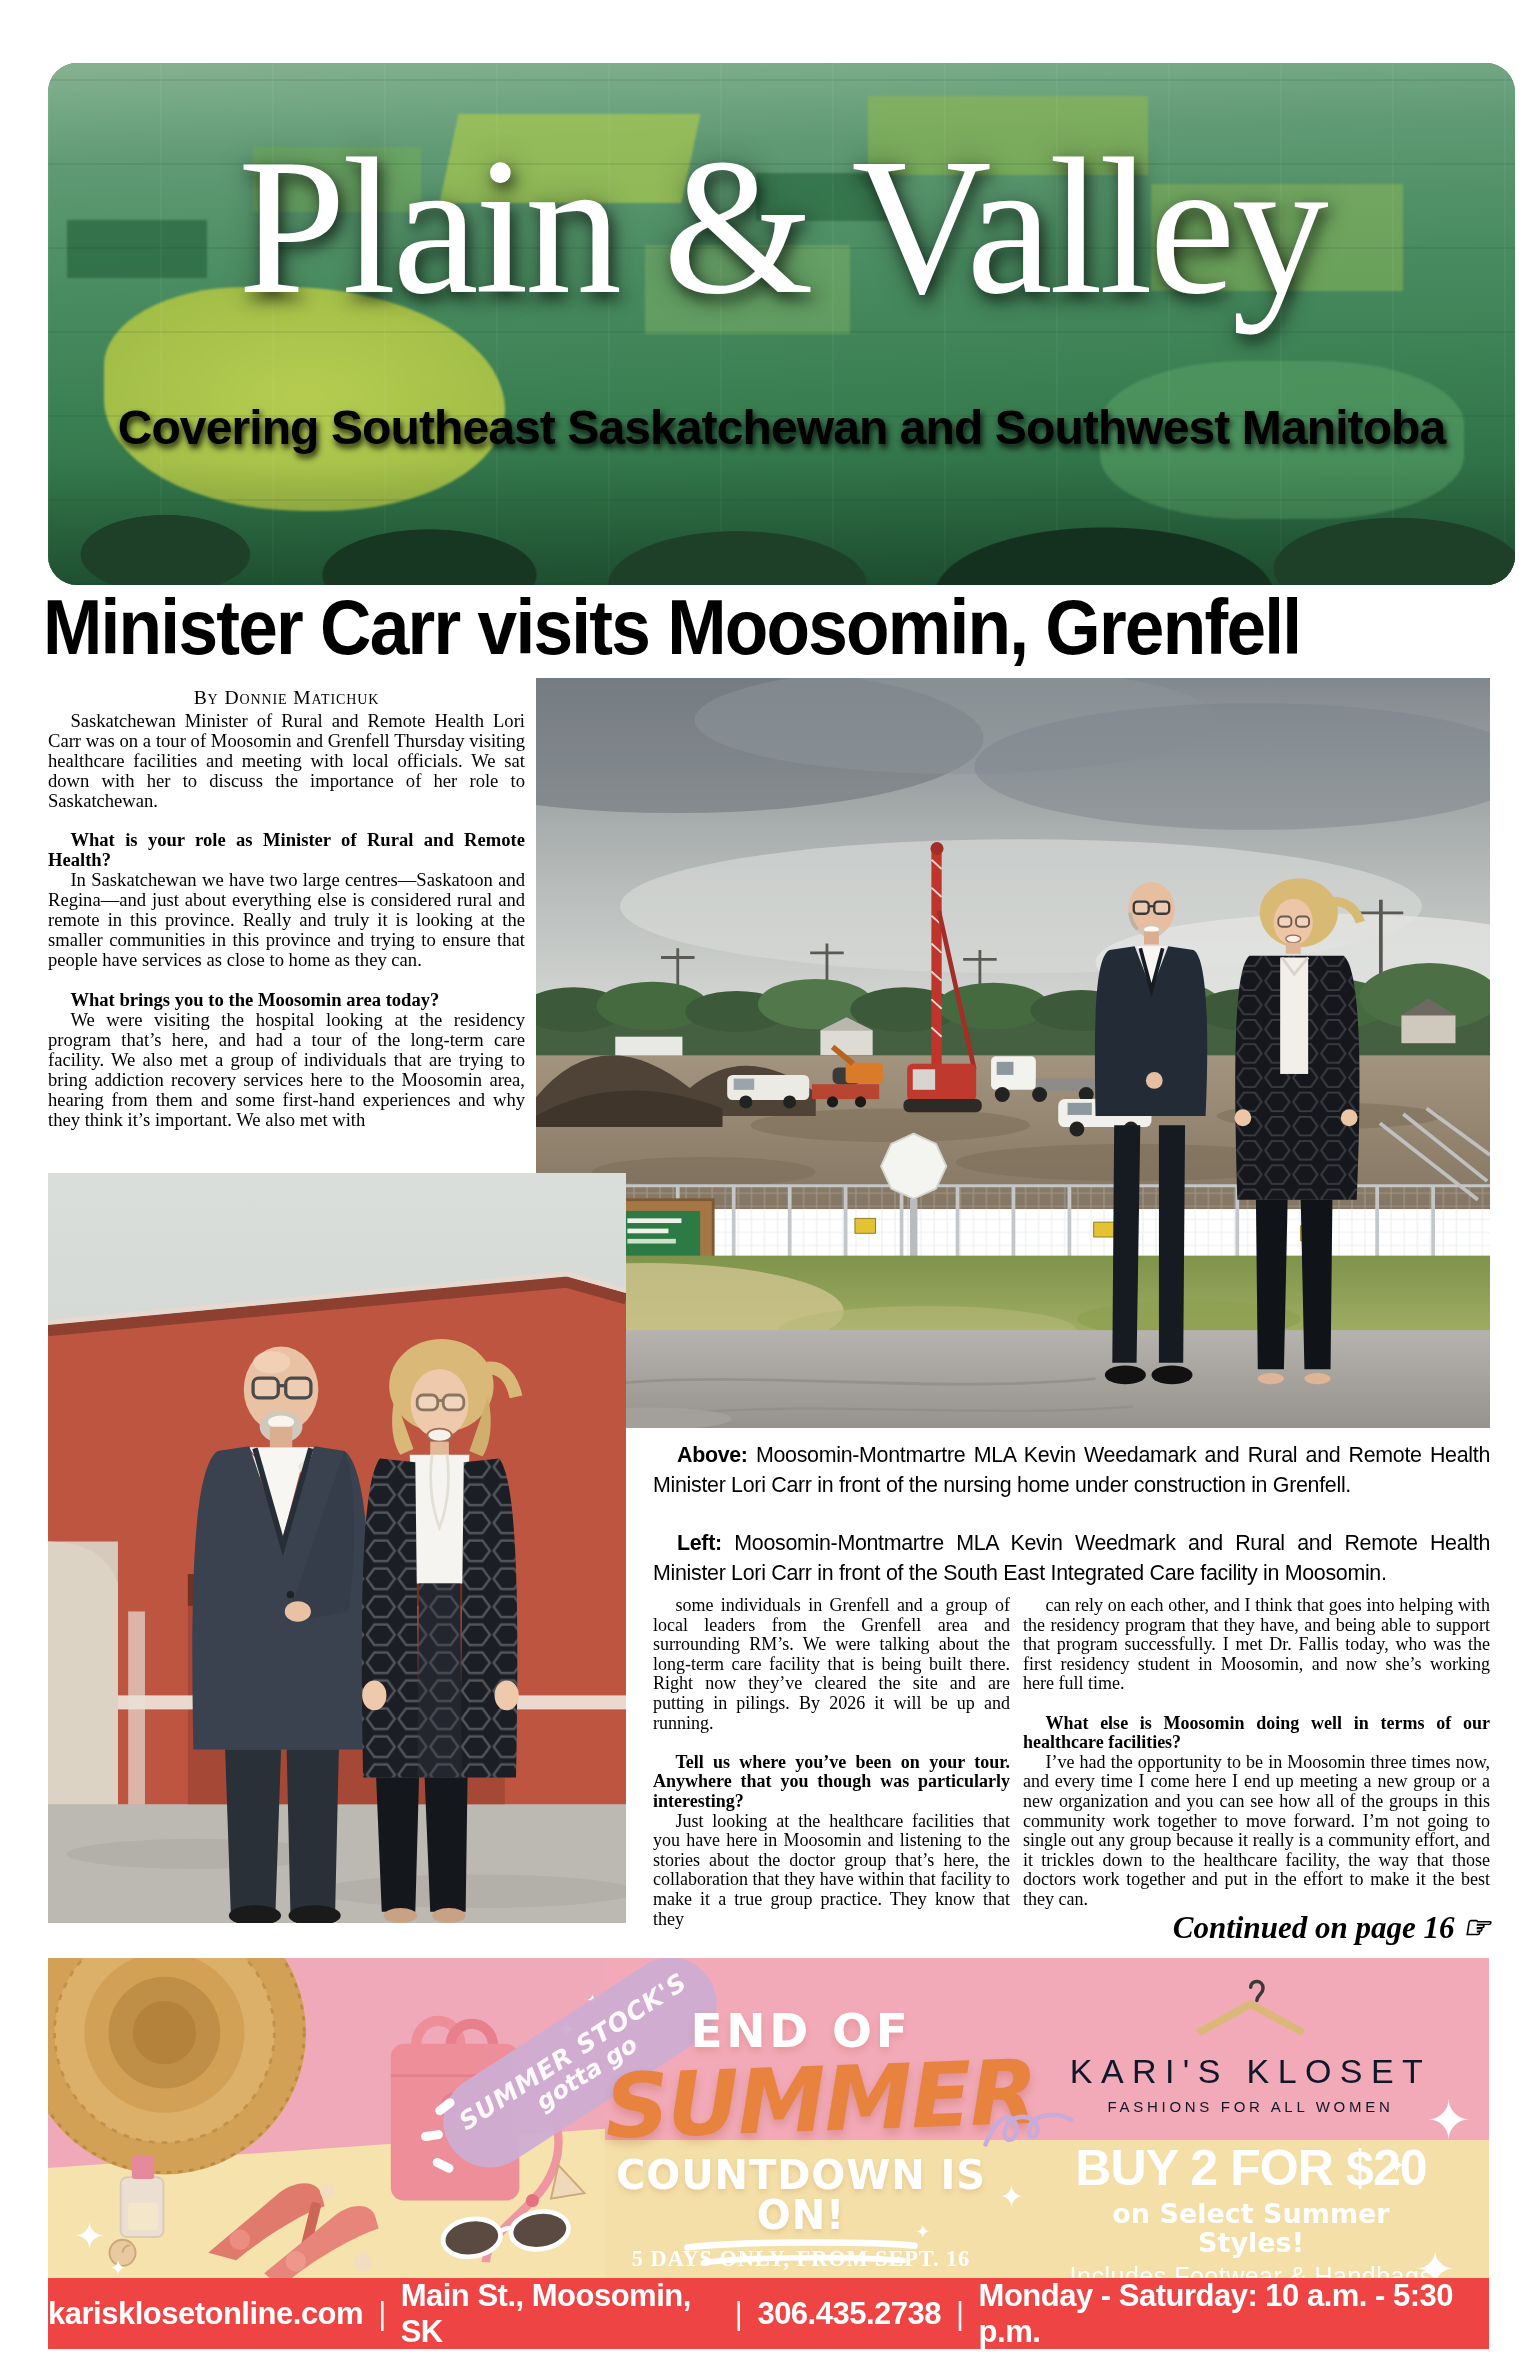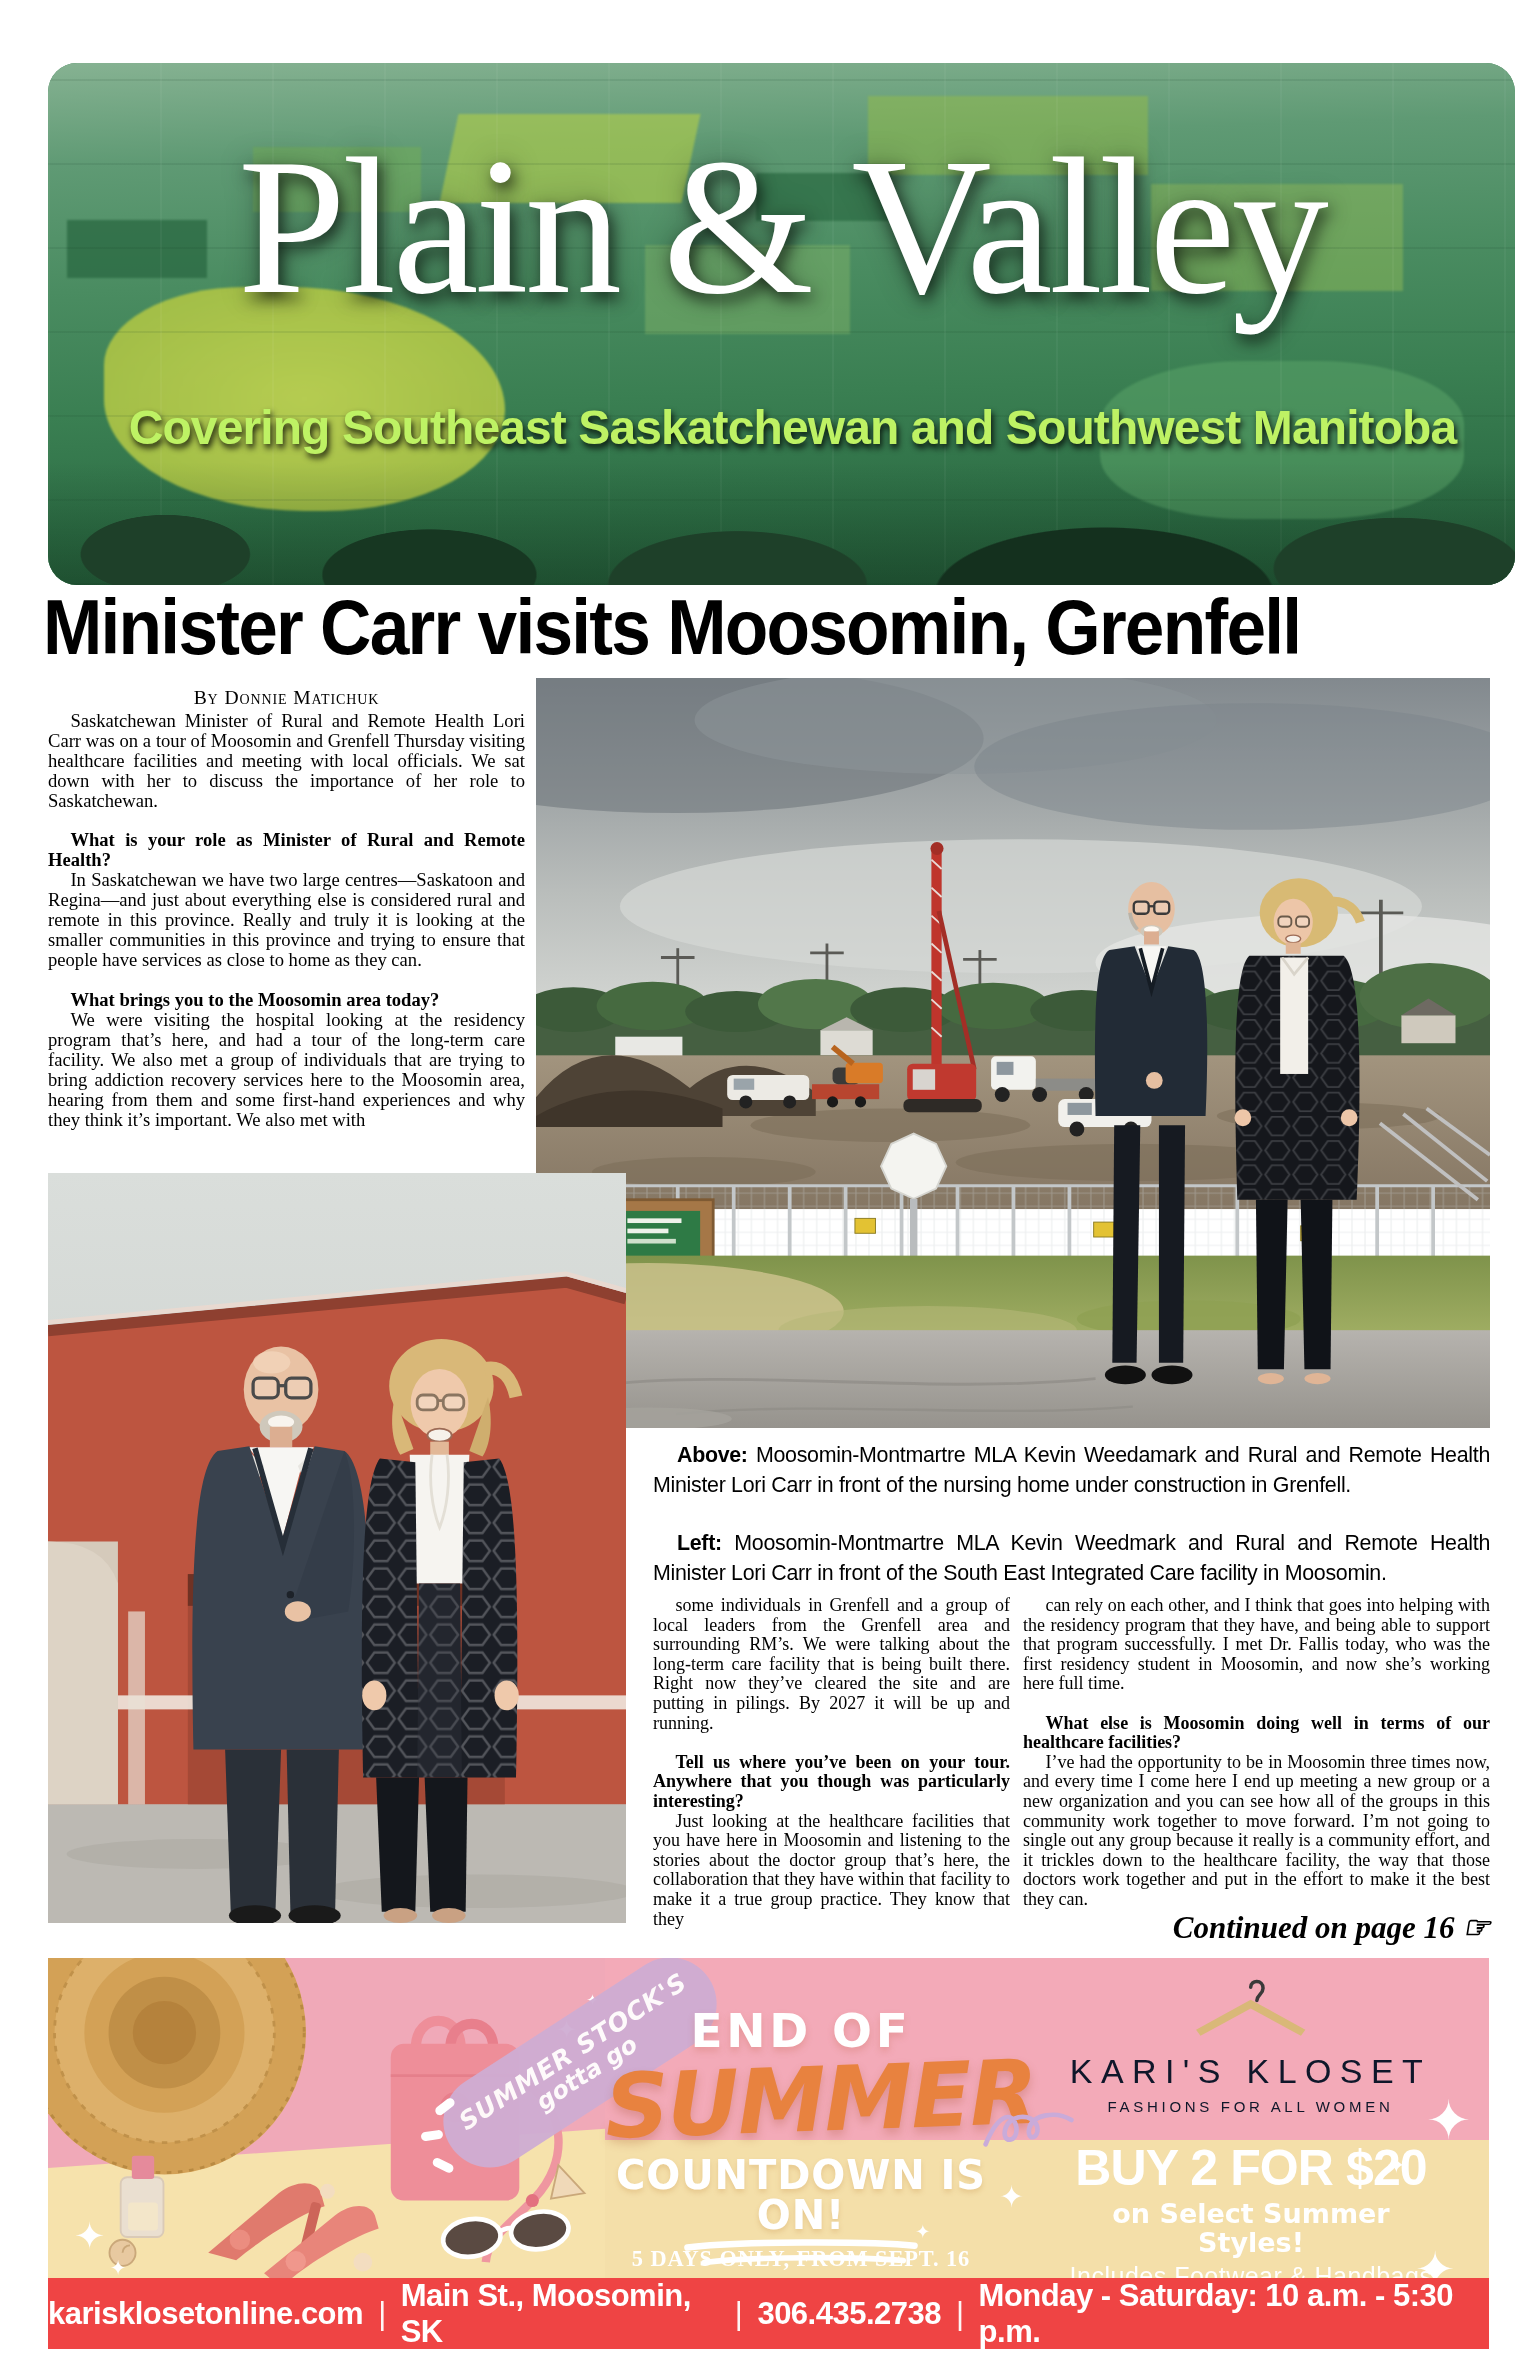--- a/index.html
+++ b/index.html
@@ -27,21 +27,21 @@
   .trees{position:absolute;left:0;bottom:0;width:100%;height:205px;background:
     radial-gradient(140px 65px at 8% 85%,#1e4029 0 60%,transparent 61%),
     radial-gradient(177px 75px at 26% 95%,#173722 0 60%,transparent 61%),
     radial-gradient(214px 89px at 47% 100%,#1e4029 0 60%,transparent 61%),
     radial-gradient(280px 112px at 72% 105%,#14301e 0 60%,transparent 61%),
     radial-gradient(205px 84px at 92% 92%,#1e4029 0 60%,transparent 61%),
     linear-gradient(transparent 40%,rgba(10,40,20,.35));}
   .mast-title{left:0;top:67px;width:100%;text-align:center;color:#fff;
     font-family:"Liberation Serif",serif;font-size:194px;line-height:1;letter-spacing:-3.7px;
     text-shadow:3.7px 6.5px 15px rgba(0,0,0,.65),0 0 32px rgba(0,0,0,.3);}
-  .mast-tagline{left:11px;top:337px;width:100%;text-align:center;color:#bef264;
+  .mast-tagline{left:0;top:337px;width:100%;text-align:center;color:#000000;
     font-family:"Liberation Sans",sans-serif;font-weight:bold;font-size:48px;letter-spacing:-0.9px;
     text-shadow:1.9px 3.7px 6.5px rgba(0,0,0,.85);}
   .mast-dateline{left:0;top:421px;width:100%;text-align:center;color:#fff;
     font-family:"Liberation Sans",sans-serif;font-weight:bold;font-size:34px;
     text-shadow:1.9px 2.8px 5.6px rgba(0,0,0,.85);}
 
   
   .headline{left:43px;top:589px;width:1538px;white-space:nowrap;color:#000;
     font-family:"Liberation Sans",sans-serif;font-weight:bold;font-size:77px;letter-spacing:-1.9px;
     transform:scaleX(.925);transform-origin:left top;line-height:1;}
@@ -450,21 +450,21 @@
       </g>
     </svg>
   </figure>
 
   <div class="abs captions">
     <p><span class="cap-label">Above:</span> <span>Moosomin-Montmartre MLA Kevin Weedamark and Rural and Remote Health Minister Lori Carr in front of the nursing home under construction in Grenfell.</span></p>
     <p><span class="cap-label">Left:</span> <span>Moosomin-Montmartre MLA Kevin Weedmark and Rural and Remote Health Minister Lori Carr in front of the South East Integrated Care facility in Moosomin.</span></p>
   </div>
 
   <section class="abs col col2">
-    <p class="body-p">some individuals in Grenfell and a group of local leaders from the Grenfell area and surrounding RM’s. We were talking about the long-term care facility that is being built there. Right now they’ve cleared the site and are putting in pilings. By 2027 it will be up and running.</p>
+    <p class="body-p">some individuals in Grenfell and a group of local leaders from the Grenfell area and surrounding RM’s. We were talking about the long-term care facility that is being built there. Right now they’ve cleared the site and are putting in pilings. By 2026 it will be up and running.</p>
     <p class="q-p">Tell us where you’ve been on your tour. Anywhere that you though was particularly interesting?</p>
     <p class="body-p">Just looking at the healthcare facilities that you have here in Moosomin and listening to the stories about the doctor group that’s here, the collaboration that they have within that facility to make it a true group practice. They know that they</p>
   </section>
   <section class="abs col col3">
     <p class="body-p">can rely on each other, and I think that goes into helping with the residency program that they have, and being able to support that program successfully. I met Dr. Fallis today, who was the first residency student in Moosomin, and now she’s working here full time.</p>
     <p class="q-p">What else is Moosomin doing well in terms of our healthcare facilities?</p>
     <p class="body-p">I’ve had the opportunity to be in Moosomin three times now, and every time I come here I end up meeting a new group or a new organization and you can see how all of the groups in this community work together to move forward. I’m not going to single out any group because it really is a community effort, and it trickles down to the healthcare facility, the way that those doctors work together and put in the effort to make it the best they can.</p>
   </section>
   <div class="abs continued">
     <span>Continued on page 16</span>

